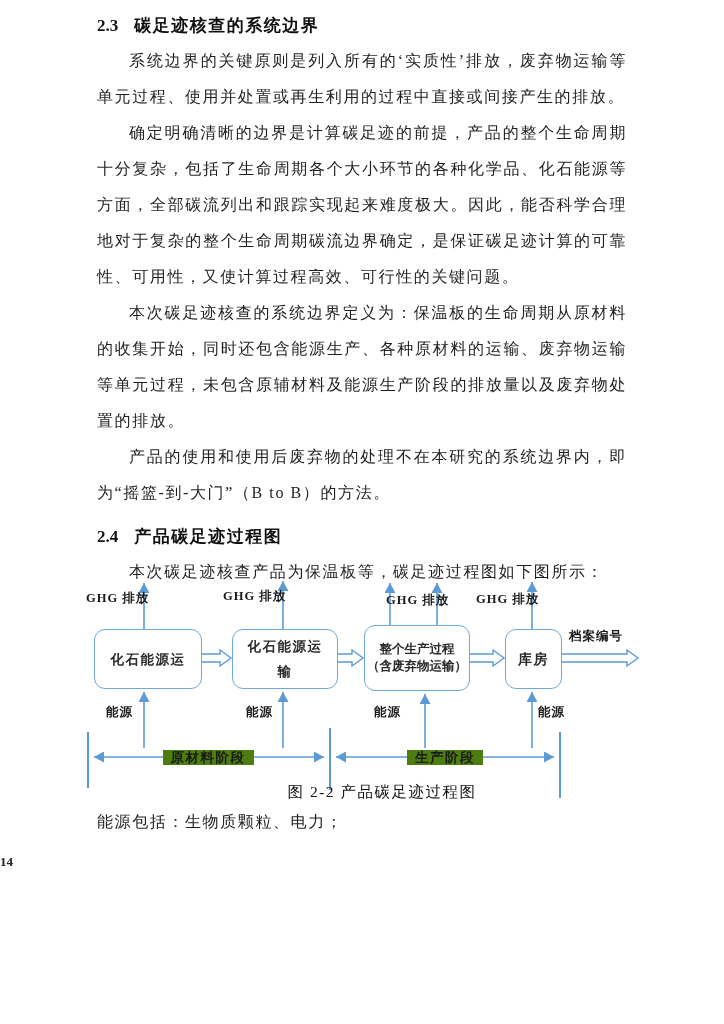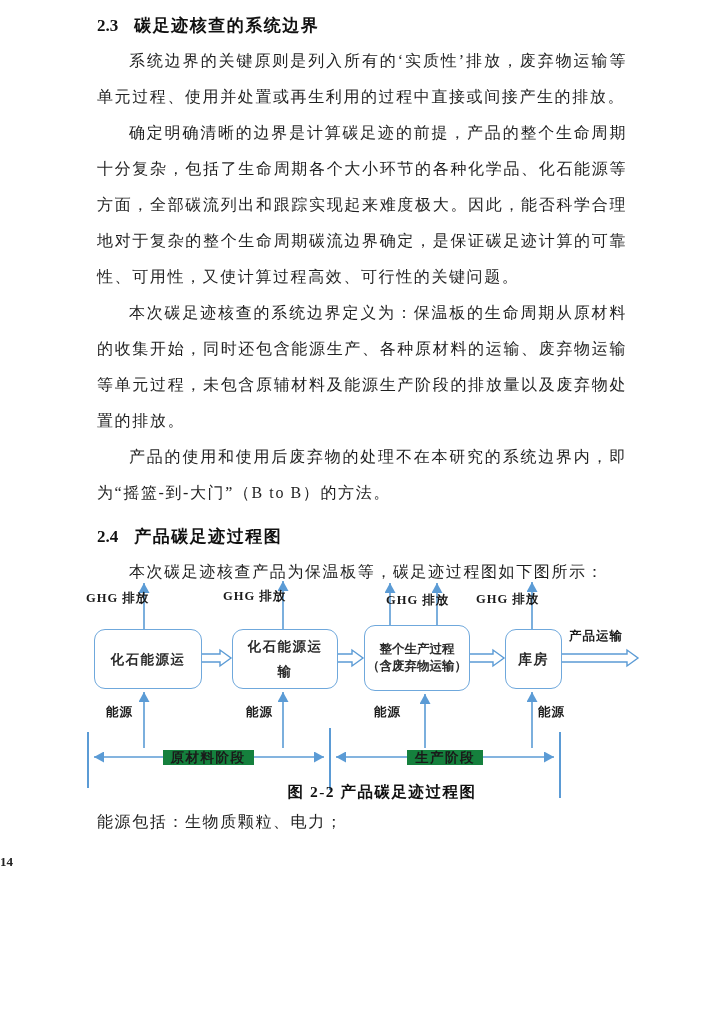--- a/index.html
+++ b/index.html
@@ -63,28 +63,28 @@
   .dlabel {
     position:absolute; z-index:2;
     font-size:12.5px; font-weight:700; color:#1a1a1a;
     letter-spacing:1px; white-space:nowrap;
   }
   .stage-span {
     position:absolute; z-index:2; top:172px;
     text-align:center;
   }
   .stage-span span {
-    background:#15803d; padding:0 8px;
+    background:#4d7c0f; padding:0 8px;
     font-size:13.5px; font-weight:700; color:#1a1a1a; letter-spacing:1.5px;
   }
   .caption {
     position:absolute; z-index:2; top:206px; left:0; width:560px;
     padding-left:32px; box-sizing:border-box;
     text-align:center;
-    font-size:15.5px; font-weight:700; letter-spacing:1.5px; color:#111;
+    font-size:15.5px; font-weight:400; letter-spacing:1.5px; color:#111;
   }
   .energy-note {
     position:absolute; z-index:2; top:236px; left:11px;
     font-size:16px; letter-spacing:1.6px; color:#1f1f1f;
   }
   .page-num {
     margin-top:16px;
     text-align:left;
     font-size:13px; font-weight:600; color:#222;
   }
@@ -171,21 +171,21 @@
     <div class="dlabel" style="left:0px;   top:14px;">GHG 排放</div>
     <div class="dlabel" style="left:137px; top:12px;">GHG 排放</div>
     <div class="dlabel" style="left:300px; top:16px;">GHG 排放</div>
     <div class="dlabel" style="left:390px; top:15px;">GHG 排放</div>
 
     <div class="dlabel" style="left:20px;  top:128px;">能源</div>
     <div class="dlabel" style="left:160px; top:128px;">能源</div>
     <div class="dlabel" style="left:288px; top:128px;">能源</div>
     <div class="dlabel" style="left:452px; top:128px;">能源</div>
 
-    <div class="dlabel" style="left:483px; top:52px;">产品运输</div>
+    <div class="dlabel" style="left:483px; top:52px;">档案编号</div>
 
     <div class="stage-span" style="left:2px; width:240px;">
       <span>原材料阶段</span>
     </div>
     <div class="stage-span" style="left:246px; width:226px;">
       <span>生产阶段</span>
     </div>
 
     <div class="caption">图 2-2 产品碳足迹过程图</div>
     <div class="energy-note">能源包括：生物质颗粒、电力；</div>

